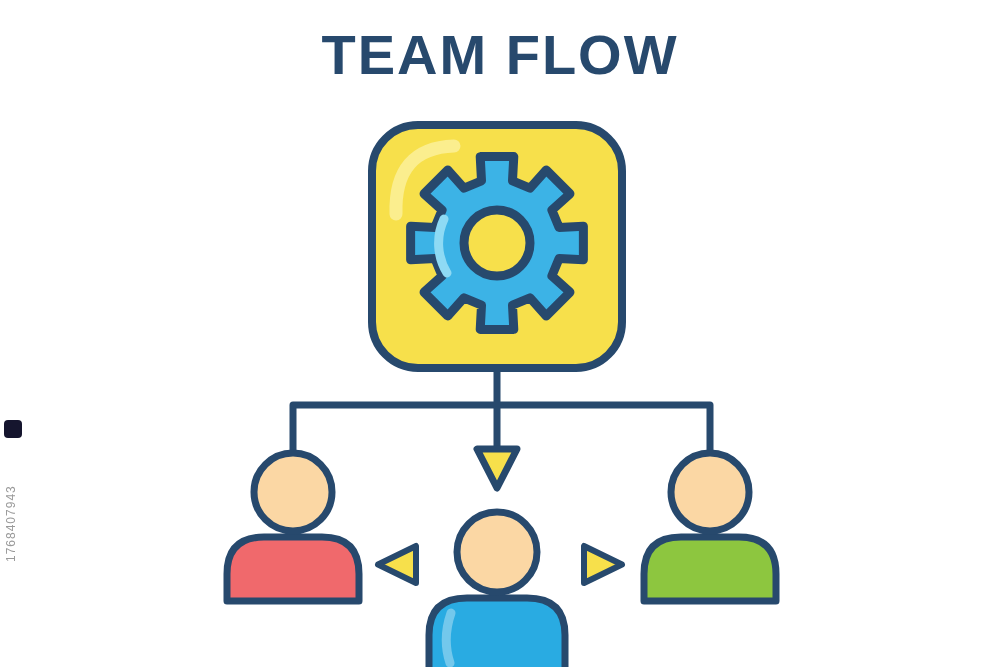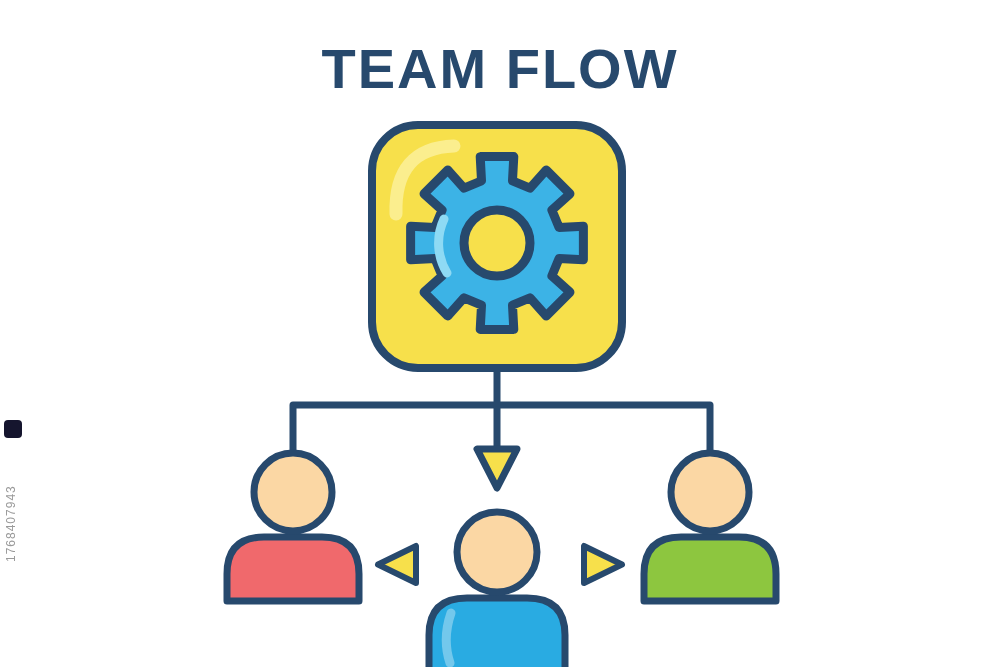--- a/index.html
+++ b/index.html
@@ -10,21 +10,21 @@
   .stage{
     position:relative;
     width:1000px;height:667px;
     margin:0 auto;
     background:var(--background,#fff);
     overflow:hidden;
   }
   .title{
     position:absolute;
     top:20px;left:0;right:0;
-    margin:16px;
+    margin:2px;
     text-align:center;
     font-size:56px;
     font-weight:bold;
     letter-spacing:2px;
     color:var(--title_text,#27496D);
     user-select:none;
   }
   .diagram-svg{position:absolute;inset:0;}
 
   

